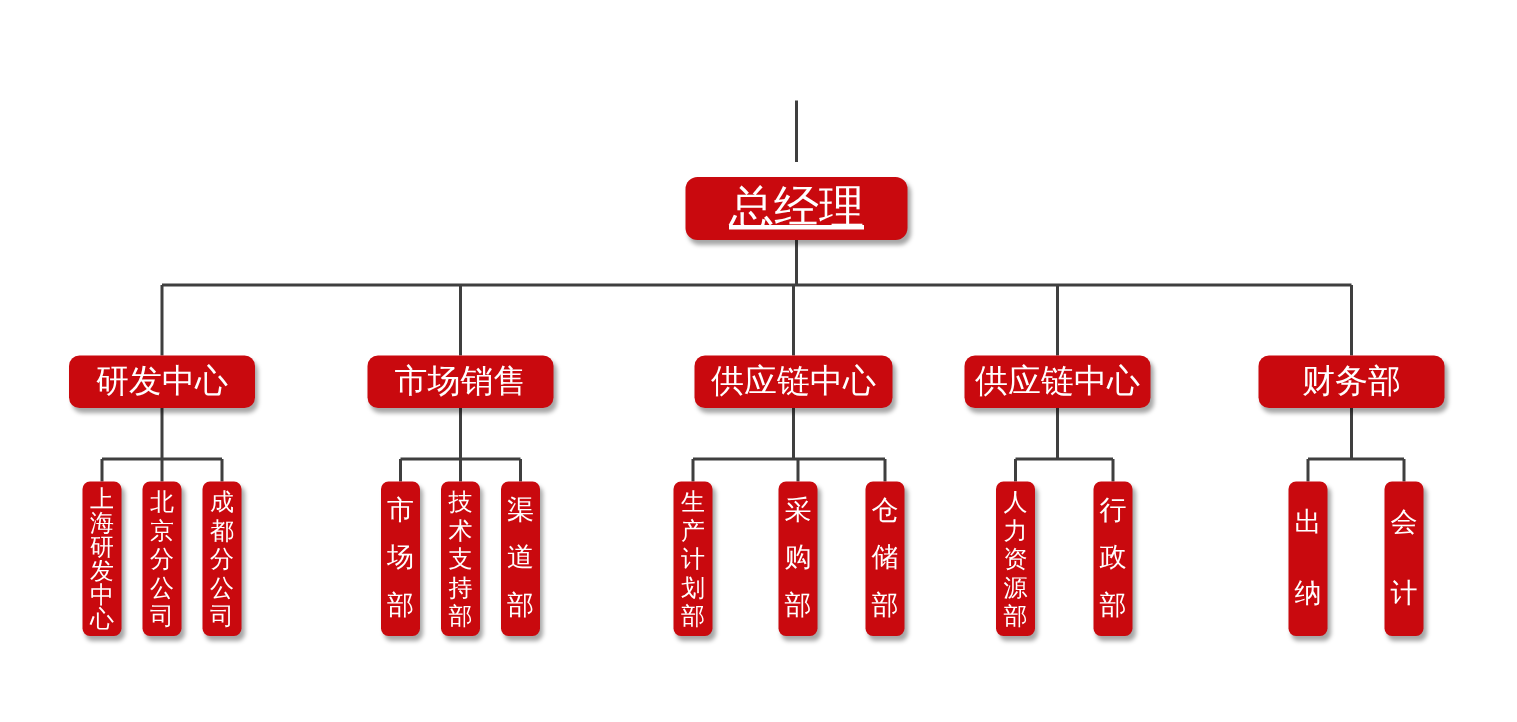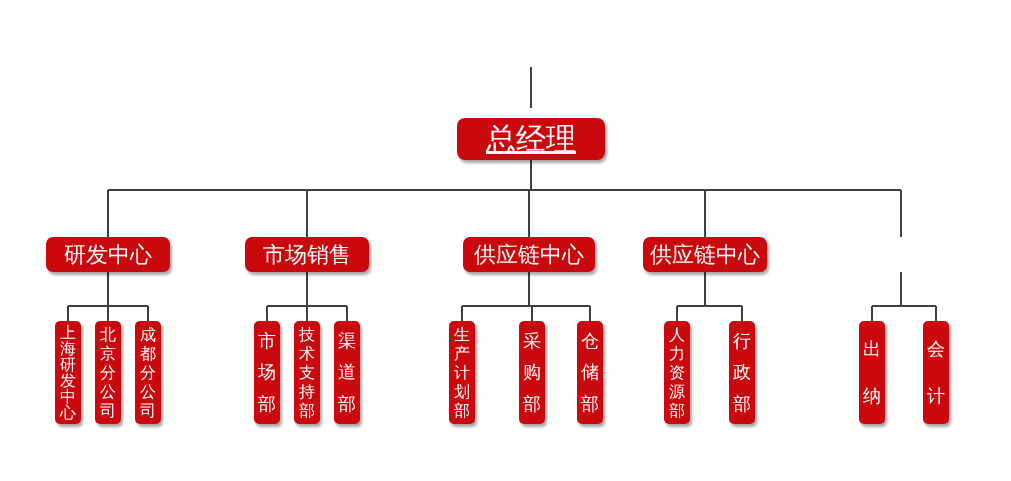--- a/index.html
+++ b/index.html
@@ -102,20 +102,21 @@
       M901 272 V306  M872 306 H936  M872 306 V321  M936 306 V321
     "></path>
   </svg>
 
   <div class="node lvl1" id="n-gm">总经理</div>
 
   <div class="node lvl2" id="n-b0">研发中心</div>
   <div class="node lvl2" id="n-b1">市场销售</div>
   <div class="node lvl2" id="n-b2">供应链中心</div>
   <div class="node lvl2" id="n-b3">供应链中心</div>
+  <div class="node lvl2" id="n-b4">财务部</div>
 
   <div class="node leaf" id="n-l00">
       <span>上</span>
       <span>海</span>
       <span>研</span>
       <span>发</span>
       <span>中</span>
       <span>心</span>
     </div>
   <div class="node leaf" id="n-l01">

